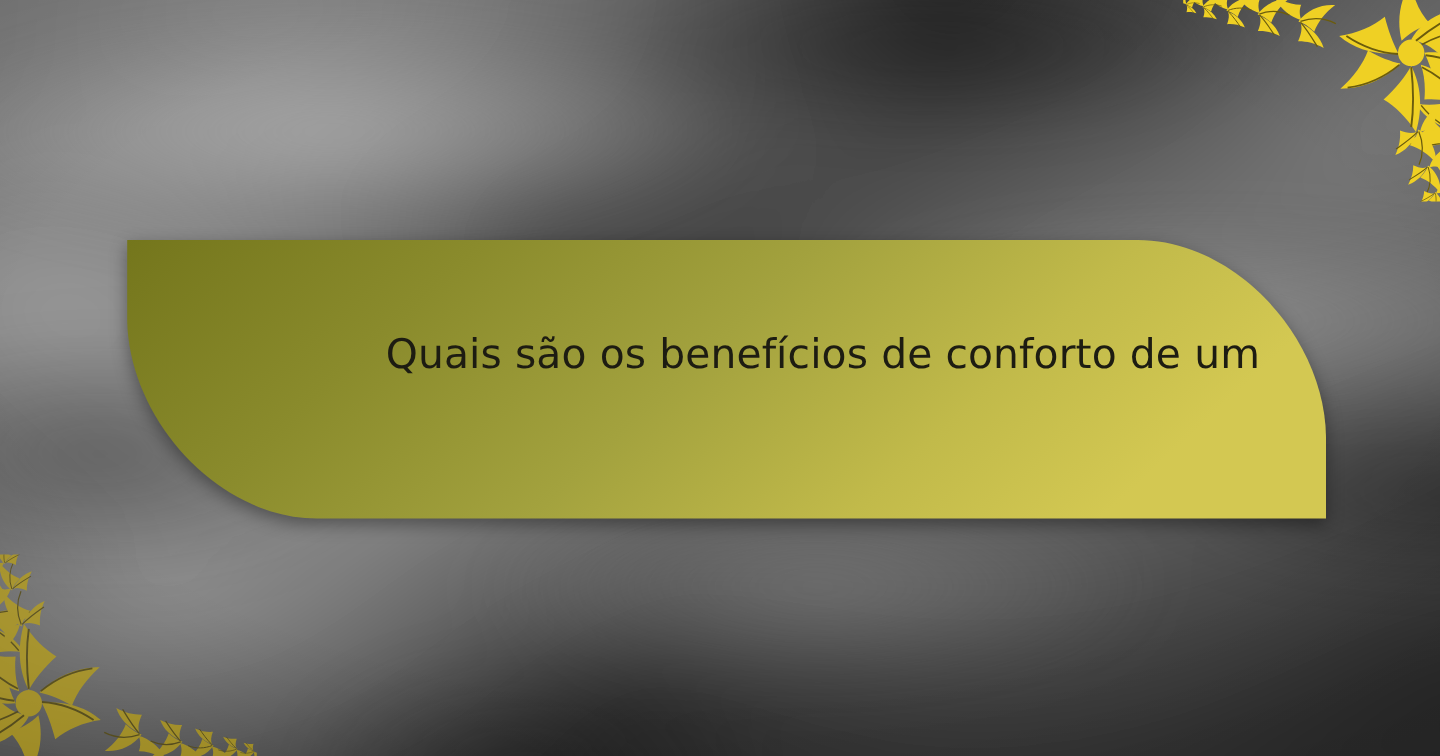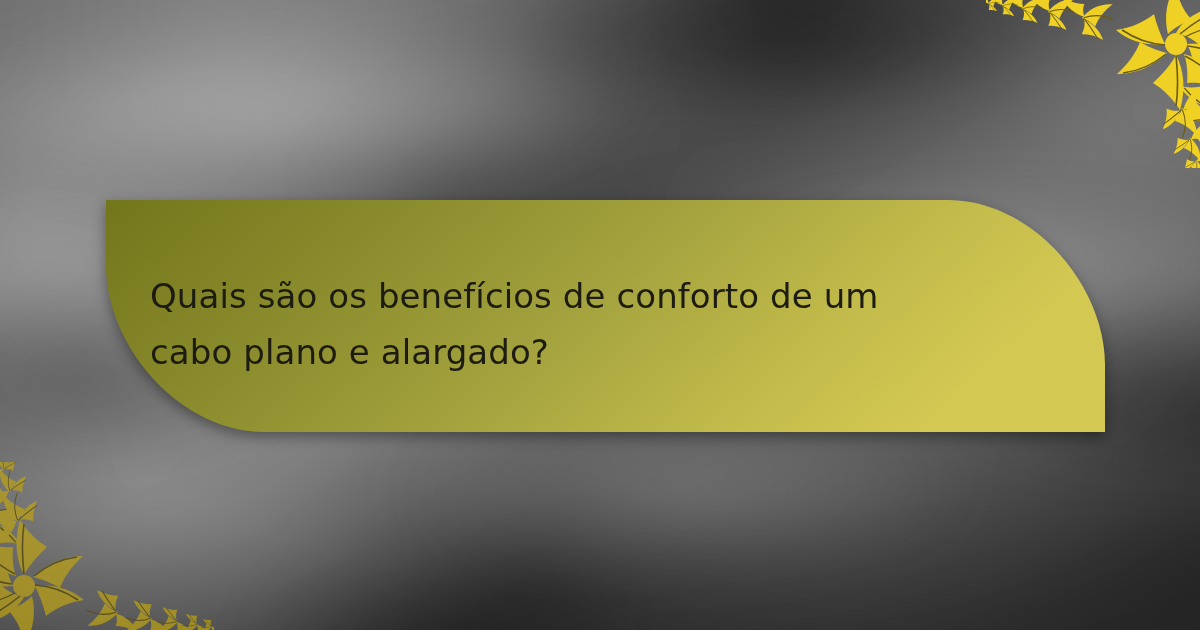--- a/index.html
+++ b/index.html
@@ -83,21 +83,21 @@
     height: 268px;
     filter: drop-shadow(0 5px 7px rgba(0,0,0,.38));
   }
   .banner-svg { display: block; width: 100%; height: 100%; }
 
   .banner-text {
     position: absolute;
     left: 150px;
     top: 268px;
     width: 900px;
-    text-align: left;
+    text-align: right;
     color: #1d1c12;
     font-size: 34px;
     line-height: 56px;
     font-weight: 400;
     letter-spacing: .1px;
     white-space: pre-line;
   }
 </style>
 </head>
 <body>
@@ -228,15 +228,15 @@
       <path d="M 20 14
                L 862 14
                C 944 14 1018 96 1019 178
                L 1019 246
                L 178 246
                C 96 246 22 164 20 82
                Z" fill="url(#bannerGrad)"></path>
     </svg>
   </div>
 
-  <div class="banner-text"><span>Quais são os benefícios de conforto de um</span><br><span>cabo plano e alargado?</span></div>
+  <div class="banner-text"><span>Quais são os benefícios de conforto de um</span><br></div>
 
 </div>
 
 </body></html>

